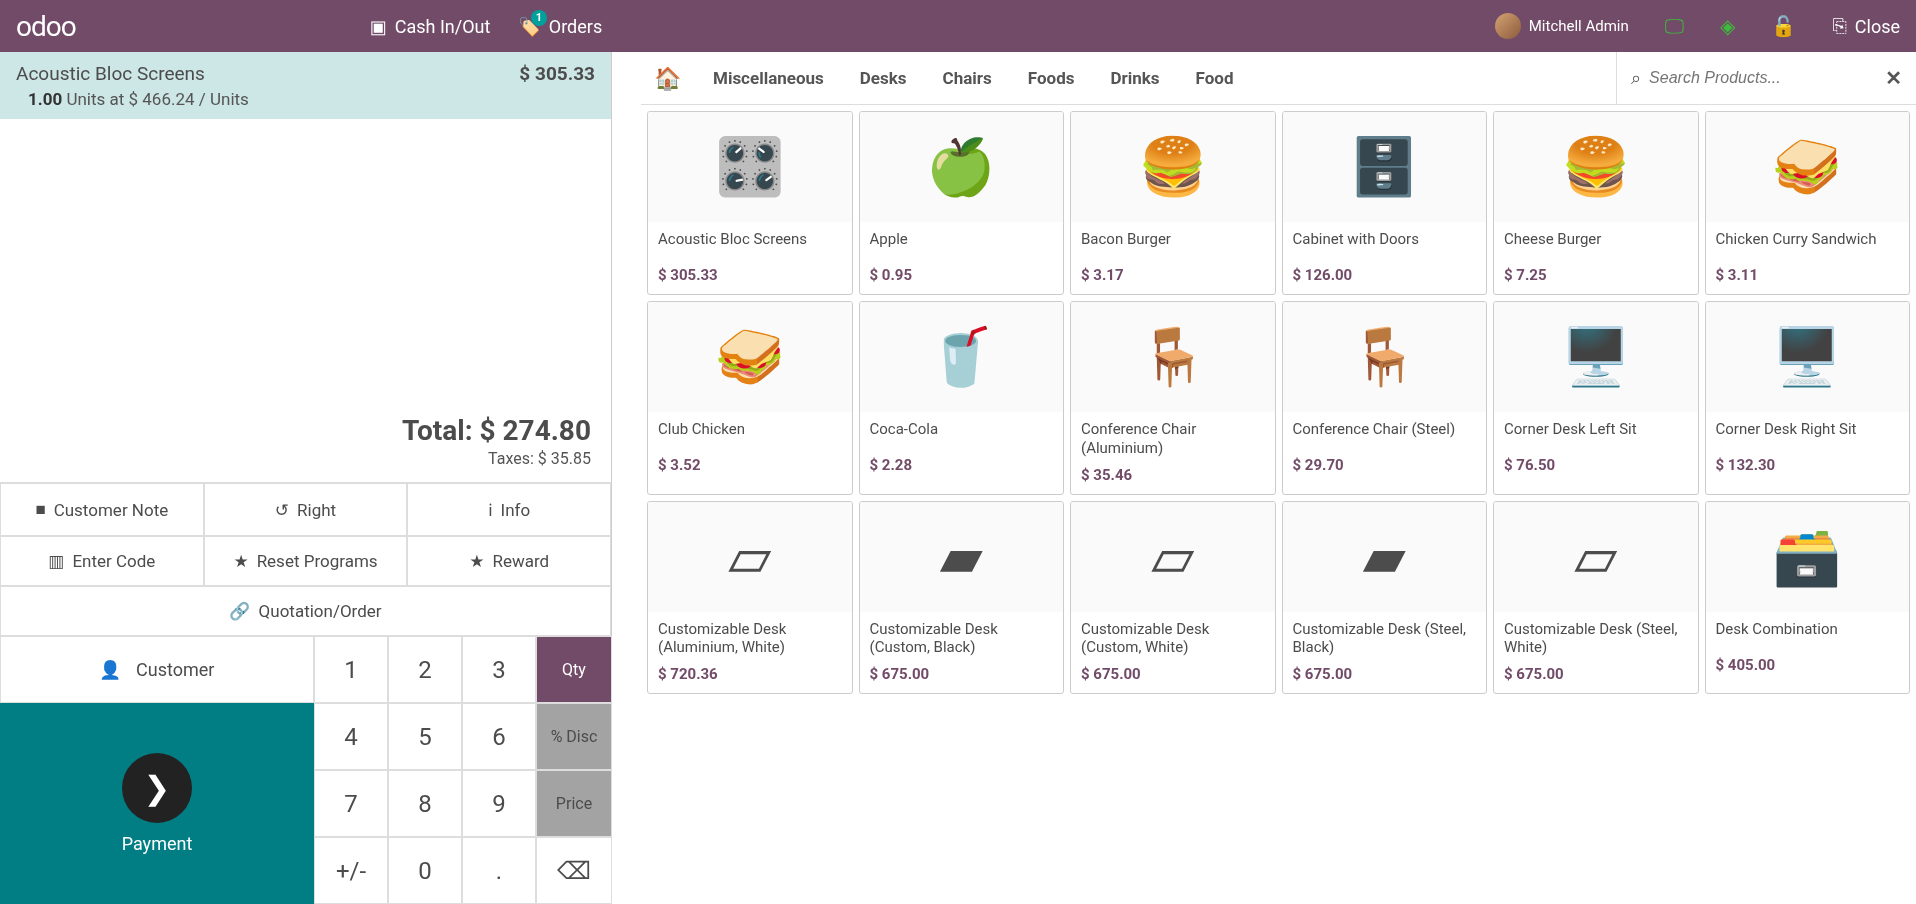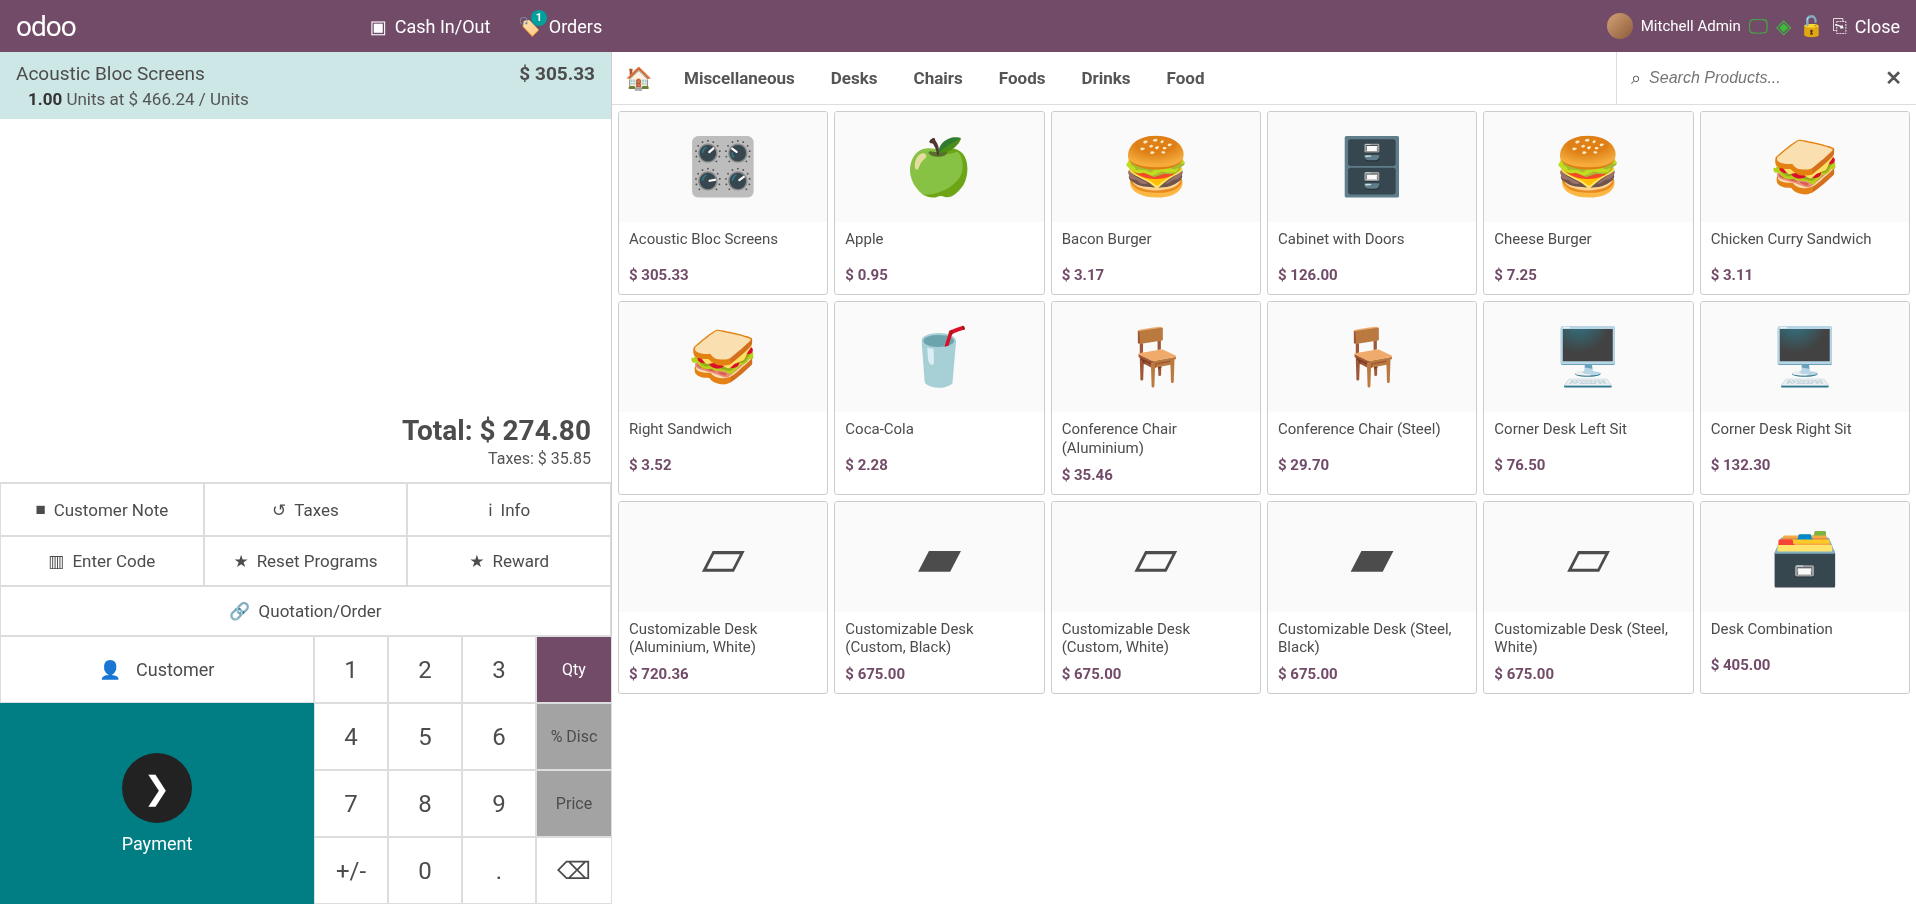--- a/index.html
+++ b/index.html
@@ -4,27 +4,27 @@
 <style>
 * { box-sizing: border-box; margin: 0; padding: 0; }
 body { font-family: -apple-system, BlinkMacSystemFont, "Segoe UI", Roboto, sans-serif; font-size: 14px; color: #4c4c4c; overflow: hidden; }
 
 .topbar { background: #714b67; height: 52px; display: flex; align-items: center; color: #fff; padding: 0 16px; }
 .topbar-logo { font-size: 28px; font-weight: 400; letter-spacing: -1px; }
 .topbar-spacer-left { width: 280px; }
 .topbar-btn { display: inline-flex; align-items: center; gap: 8px; padding: 8px 14px; font-size: 18px; color: #fff; cursor: pointer; }
 .topbar-btn .badge { position: relative; }
 .badge-count { position: absolute; top: -6px; right: -6px; background: #00a09d; color: #fff; font-size: 11px; border-radius: 50%; width: 16px; height: 16px; display: flex; align-items: center; justify-content: center; font-weight: bold; }
-.topbar-right { margin-left: auto; display: flex; align-items: center; gap: 8px; }
+.topbar-right { margin-left: auto; display: flex; align-items: center; gap: 36px; }
 .user-chip { display: flex; align-items: center; gap: 8px; font-size: 15px; }
 .avatar { width: 26px; height: 26px; border-radius: 50%; background: linear-gradient(135deg,#d4a373,#8b5a3c); }
 .status-ico { font-size: 20px; }
 .green { color: #3dbb3d; }
 
-.main { display: flex; height: calc(100vh - 52px); }
+.main { display: flex; height: calc(100vh - 52px); gap: 29px; }
 
 .left { width: 612px; display: flex; flex-direction: column; border-right: 1px solid #ccc; }
 .order-lines { flex: 0 0 auto; }
 .orderline { padding: 10px 16px; }
 .orderline.selected1 { background: #cde6e6; }
 .orderline.selected2 { border: 2px solid #d9534f; margin: 2px; font-style: italic; }
 .orderline-head { display: flex; font-size: 19px; }
 .orderline-name { }
 .orderline-price { margin-left: auto; font-weight: bold; }
 .orderline-sub { font-size: 17px; color: #555; margin-top: 4px; margin-left: 12px; }
@@ -110,21 +110,21 @@
       <div class="summary-total"><span>Total:</span> <span>$ 274.80</span></div>
       <div class="summary-taxes"><span>Taxes:</span> <span>$ 35.85</span></div>
     </div>
     <div class="action-grid">
       <div class="action-btn">
           <span>■</span>
           <span>Customer Note</span>
         </div>
       <div class="action-btn">
           <span>↺</span>
-          <span>Taxes</span>
+          <span>Right</span>
         </div>
       <div class="action-btn">
           <span>ℹ</span>
           <span>Info</span>
         </div>
       <div class="action-btn">
           <span>▥</span>
           <span>Enter Code</span>
         </div>
       <div class="action-btn">
@@ -248,21 +248,21 @@
           <div class="prod-info">
             <div class="prod-name">Chicken Curry Sandwich</div>
             <div class="prod-price">$ 3.11</div>
           </div>
         </div>
         <div class="prod-card">
           <div class="prod-img">
             <span class="emoji">🥪</span>
           </div>
           <div class="prod-info">
-            <div class="prod-name">Right Sandwich</div>
+            <div class="prod-name">Club Chicken</div>
             <div class="prod-price">$ 3.52</div>
           </div>
         </div>
         <div class="prod-card">
           <div class="prod-img">
             <span class="emoji">🥤</span>
           </div>
           <div class="prod-info">
             <div class="prod-name">Coca-Cola</div>
             <div class="prod-price">$ 2.28</div>

